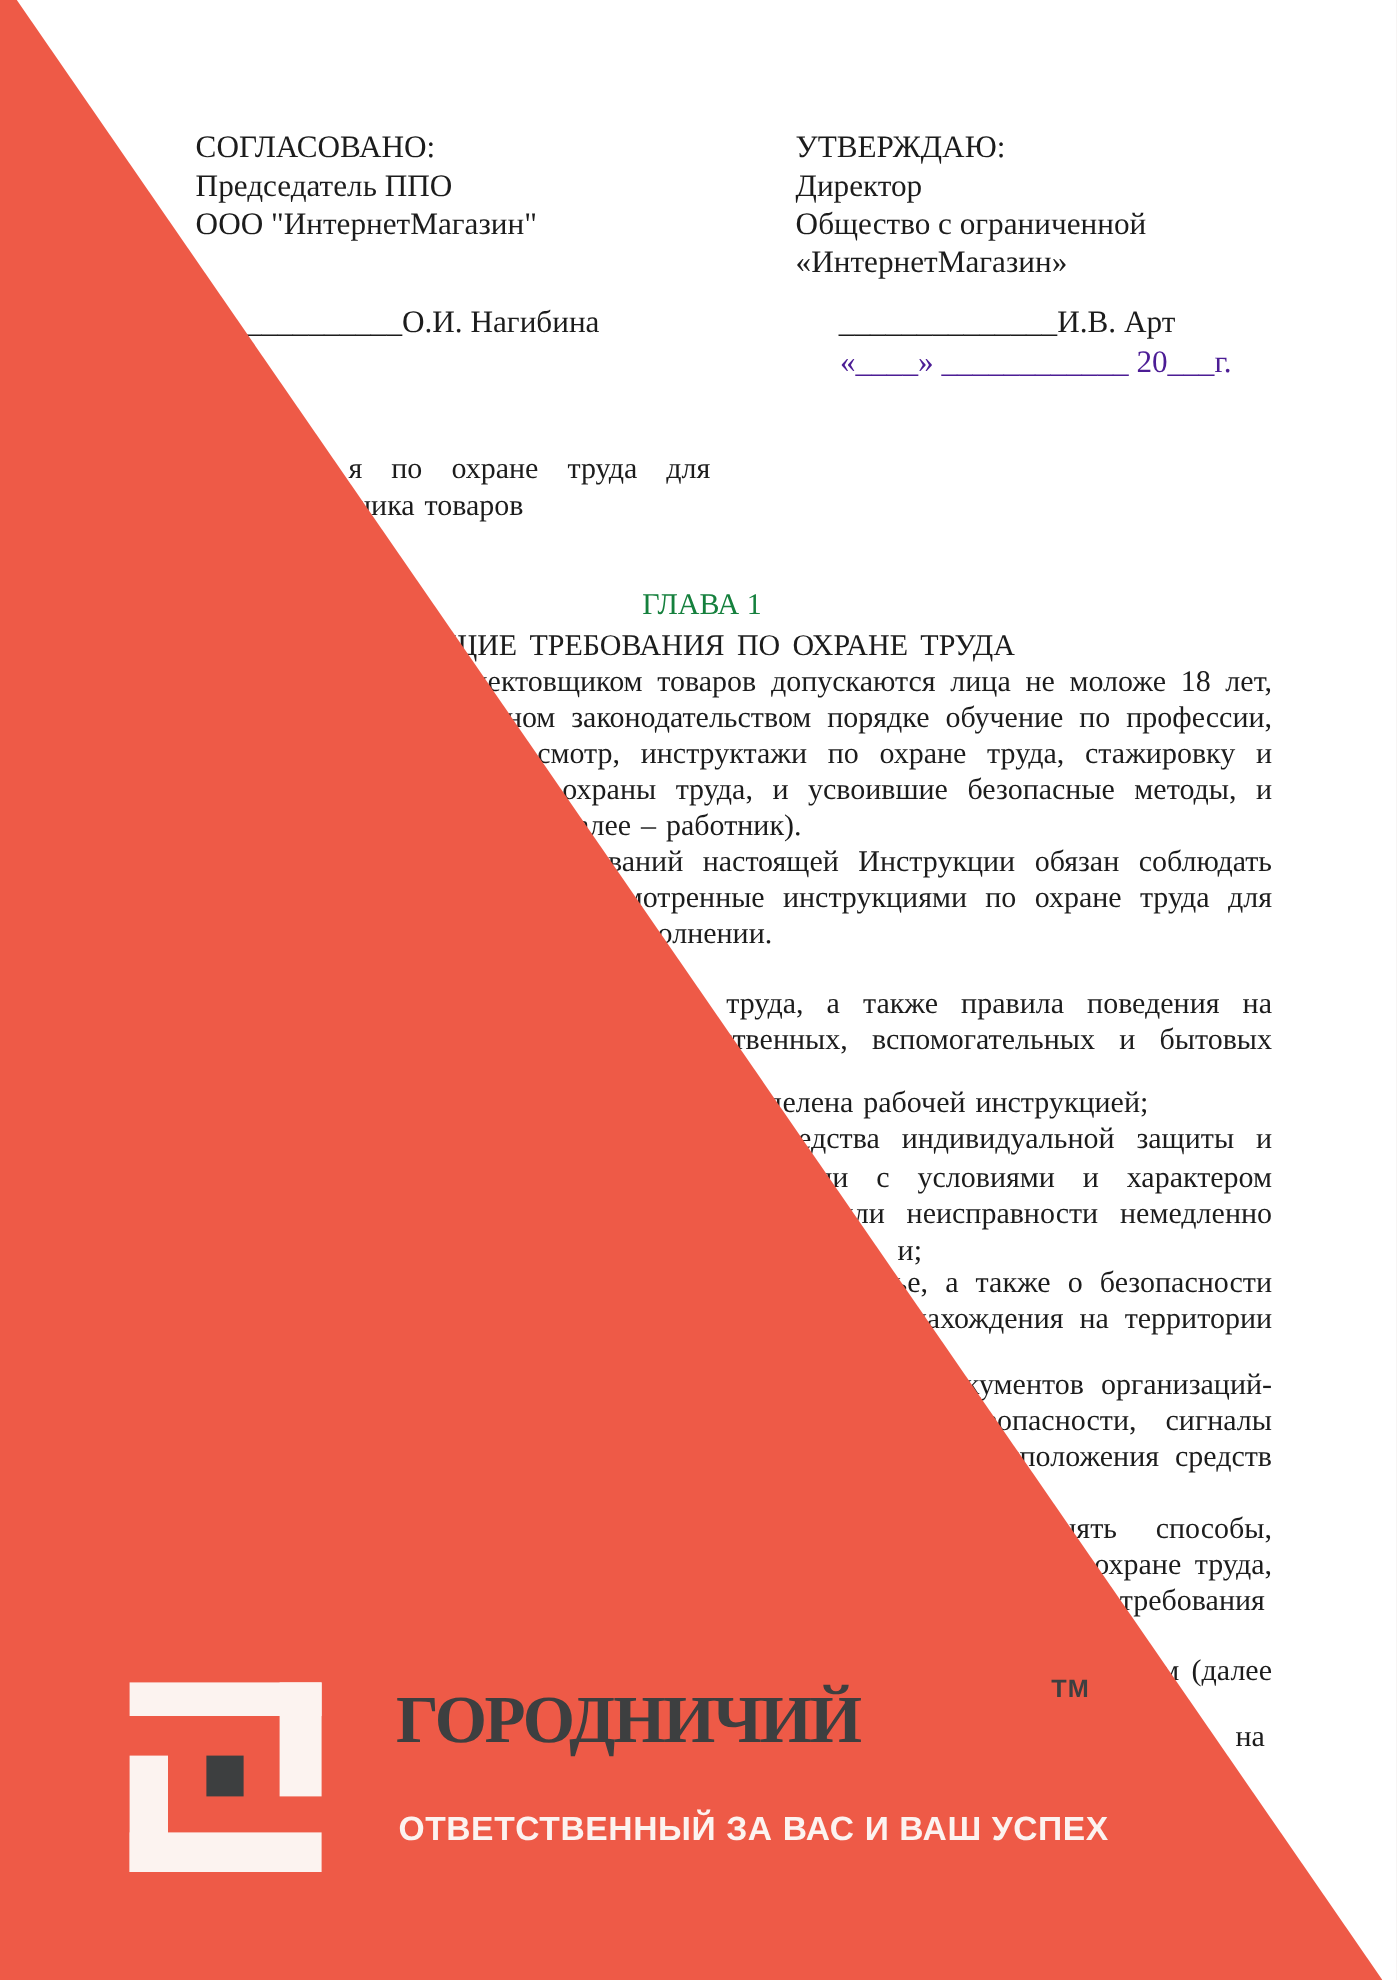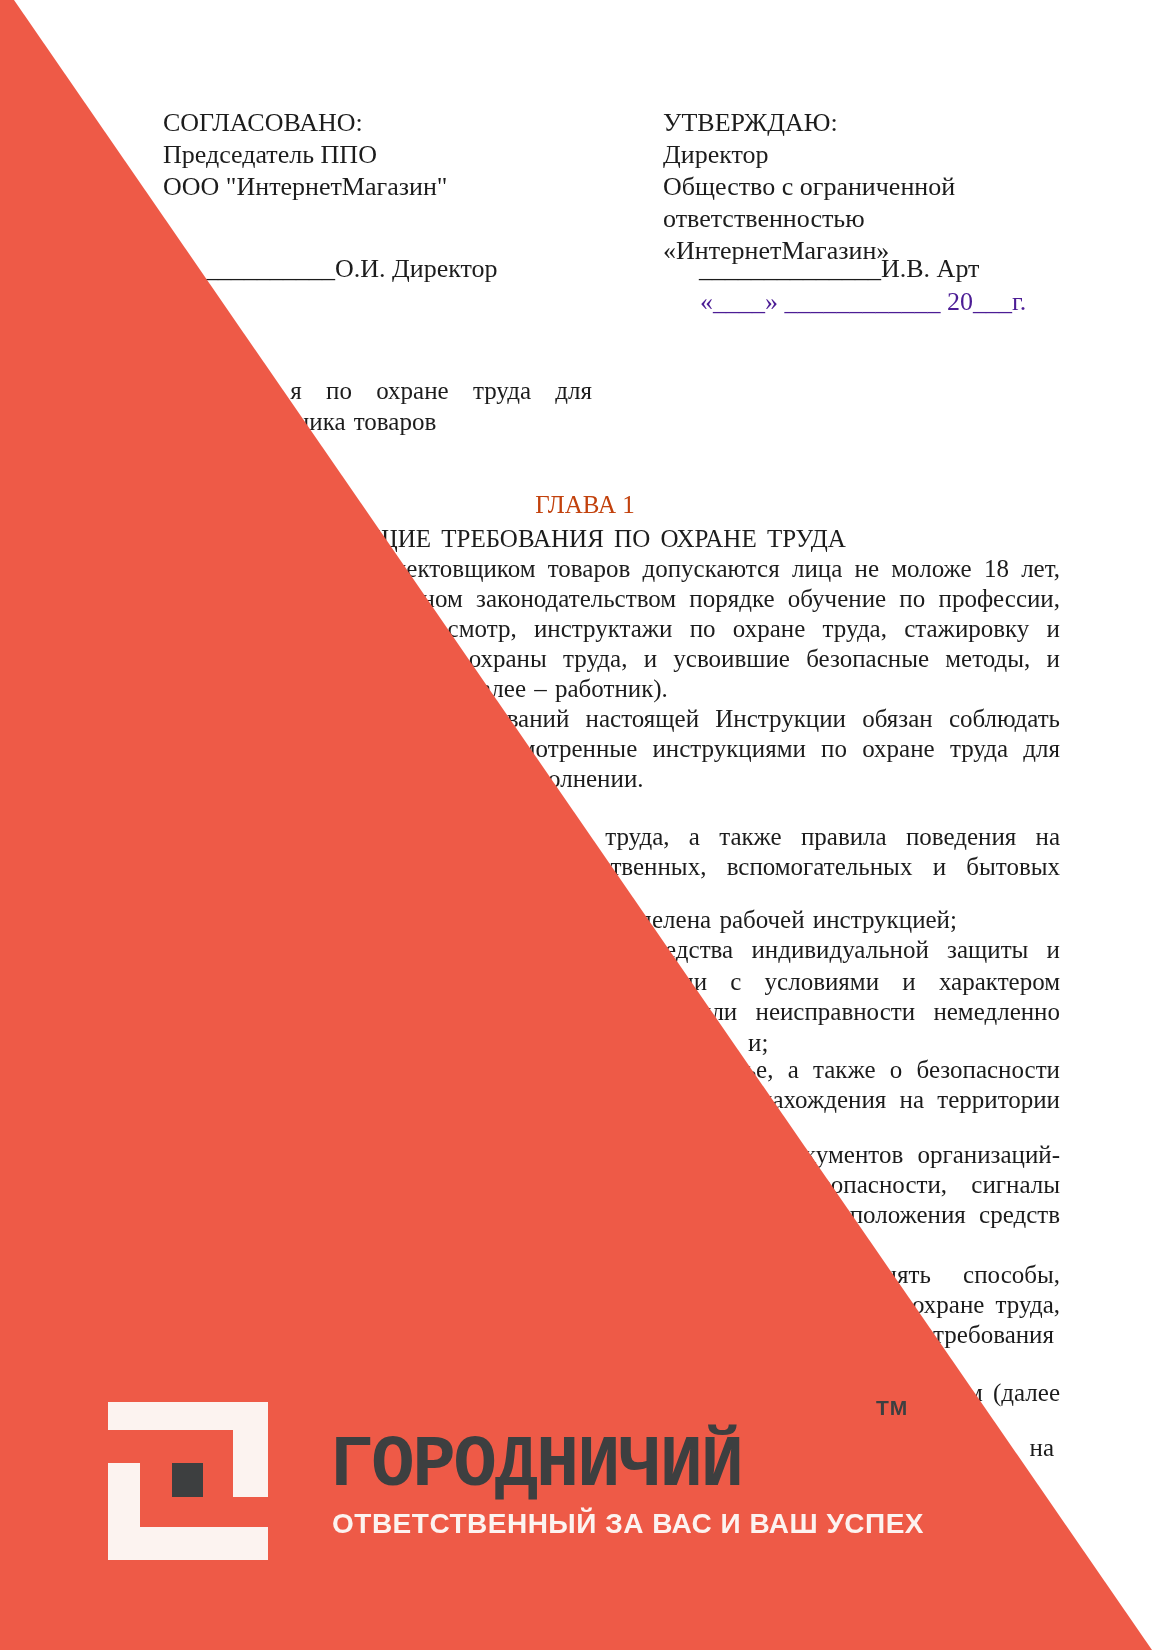--- a/index.html
+++ b/index.html
@@ -44,27 +44,26 @@
   .logo-layer{position:absolute;left:0;top:0;width:1164px;height:1650px;z-index:6;}
   .logo-icon{position:absolute;left:108px;top:1402px;width:160px;height:158px;}
   .logo-icon .bar{position:absolute;}
   .li-top{left:0;top:0;width:160px;height:28px;}
   .li-right{left:125px;top:0;width:35px;height:95px;}
   .li-left{left:0;top:61px;width:32px;height:97px;}
   .li-bottom{left:0;top:125px;width:160px;height:33px;}
   .li-square{left:64px;top:61px;width:31px;height:34px;}
   .wordmark{
     position:absolute;left:330px;top:1406px;
-    font-family:Liberation Mono, monospace;
+    font-family:Liberation Serif, serif;
     font-weight:700;
-    font-size:72px;
+    font-size:56px;
     line-height:1;
     letter-spacing:-2px;
     white-space:nowrap;
-    margin-top:24px;
   }
   .tm-mark{
     position:absolute;left:876px;top:1396px;
     font-family:"Liberation Sans", sans-serif;
     font-weight:700;
     font-size:21px;
     letter-spacing:1px;
   }
   .tagline{
     position:absolute;left:332px;top:1508px;
@@ -78,33 +77,32 @@
 </head>
 <body>
 
 <div class="page">
 
   <div class="doc-line hdr-block" style="left: 163px; top: 107px; color: rgb(28, 28, 28);">
     <div>СОГЛАСОВАНО:</div>
     <div>Председатель ППО</div>
     <div>ООО "ИнтернетМагазин"</div>
   </div>
-  <div class="doc-line" style="left: 205px; top: 253px; color: rgb(28, 28, 28);">__________О.И. Директор</div>
+  <div class="doc-line" style="left: 205px; top: 253px; color: rgb(28, 28, 28);">__________О.И. Нагибина</div>
 
   <div class="doc-line hdr-block" style="left: 663px; top: 107px; color: rgb(28, 28, 28);">
     <div>УТВЕРЖДАЮ:</div>
     <div>Директор</div>
     <div>Общество с ограниченной</div>
-    <div>ответственностью</div>
     <div>«ИнтернетМагазин»</div>
   </div>
   <div class="doc-line" style="left: 663px; top: 253px; color: rgb(28, 28, 28); margin-left: 36px;">______________И.В. Арт</div>
   <div class="doc-line" style="left: 700px; top: 286px; color: #4c1d95;">«____»  ____________  20___г.</div>
 
-  <div class="chapter-h" style="left: 300px; top: 490px; width: 570px; text-align: center; color: #c2410c;">ГЛАВА 1</div>
+  <div class="chapter-h" style="left: 300px; top: 490px; width: 570px; text-align: center; color: #15803d;">ГЛАВА 1</div>
   <div class="chapter-h" style="left: 340px; top: 524px; word-spacing: 4px; color: rgb(28, 28, 28);">ОБЩИЕ ТРЕБОВАНИЯ ПО ОХРАНЕ ТРУДА</div>
 
   <div id="fragments">
       <div class="frag r" style="top: 376px; right: 572px; word-spacing: 18px; color: rgb(28, 28, 28);">я  по  охране  труда  для</div>
       <div class="frag" style="top: 407px; left: 290px; word-spacing: 2px; color: rgb(28, 28, 28);">щика товаров</div>
       <div class="frag r" style="top: 554px; right: 104px; word-spacing: 6px; color: rgb(28, 28, 28);">плектовщиком товаров допускаются лица не моложе 18 лет,</div>
       <div class="frag r" style="top: 584px; right: 104px; word-spacing: 7px; color: rgb(28, 28, 28);">енном законодательством порядке обучение по профессии,</div>
       <div class="frag r" style="top: 614px; right: 104px; word-spacing: 11px; color: rgb(28, 28, 28);">й осмотр, инструктажи по охране труда, стажировку и</div>
       <div class="frag r" style="top: 644px; right: 104px; word-spacing: 10px; color: rgb(28, 28, 28);">сам охраны труда, и усвоившие безопасные методы, и</div>
       <div class="frag" style="top: 674px; left: 480px; word-spacing: 2px; color: rgb(28, 28, 28);">алее – работник).</div>

